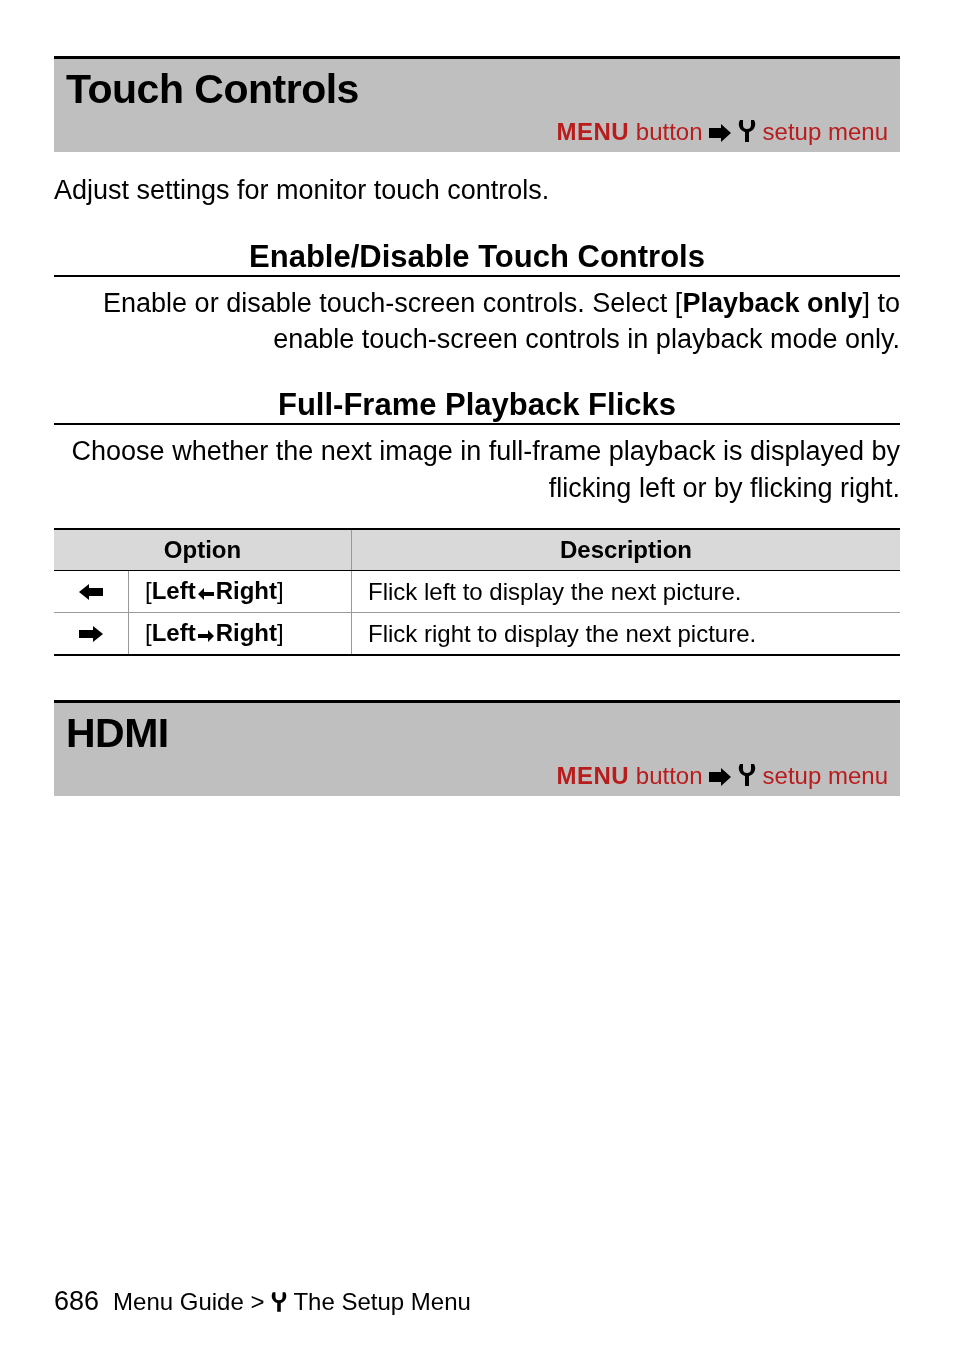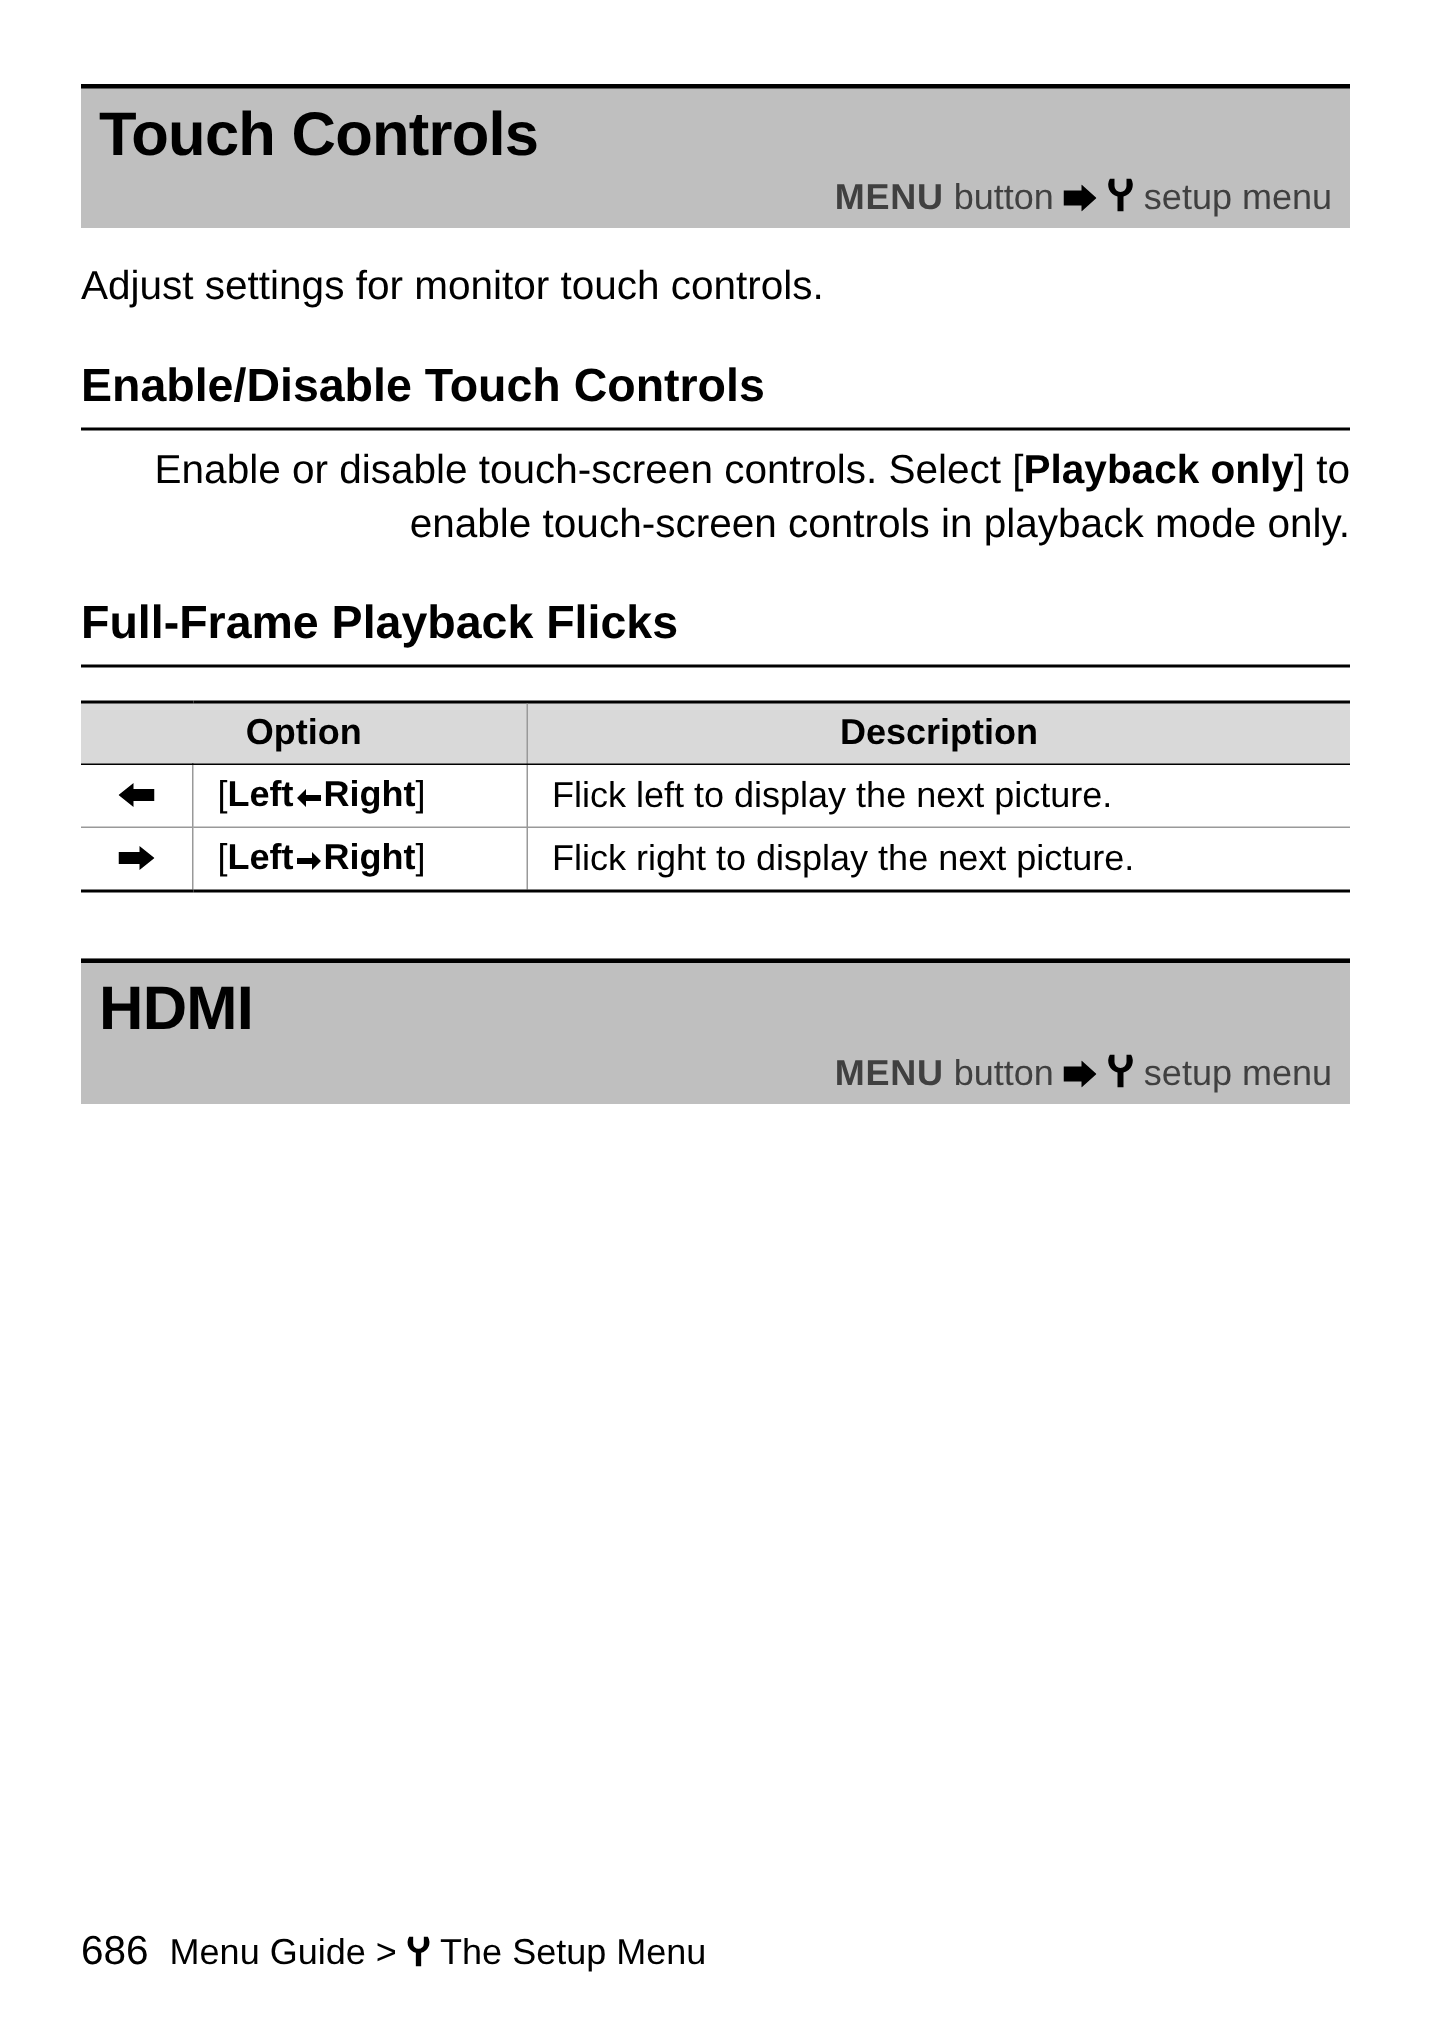--- a/index.html
+++ b/index.html
@@ -25,21 +25,21 @@
   .section-header h1 {
     margin: 0;
     font-size: 41px;
     font-weight: 700;
     letter-spacing: -0.5px;
     line-height: 1.1;
   }
   .menu-path {
     text-align: right;
     font-size: 24px;
-    color: #404040;
+    color: #b91c1c;
     margin-top: 6px;
   }
   .menu-path .menu-label {
     font-family: "Arial Narrow", Arial, sans-serif;
     font-weight: 700;
     font-stretch: condensed;
     letter-spacing: 0.5px;
   }
   .menu-path .arrow,
   .menu-path .wrench {
@@ -53,23 +53,24 @@
   .body-text {
     font-size: 27px;
     line-height: 1.35;
     margin: 20px 0 0 0;
   }
   .sub-heading {
     font-size: 31px;
     font-weight: 700;
     margin: 30px 0 4px 0;
     border-bottom: 2px solid #000;
-    padding-bottom: 10px;
+    padding-bottom: 0;
     display: block;
     width: 100%;
+    text-align: center;
   }
   .sub-text {
     font-size: 27px;
     line-height: 1.35;
     margin: 8px 0 0 0;
     text-align: right;
   }
   .bold { font-weight: 700; }
   table.option-table {
     border-collapse: collapse;
@@ -154,20 +155,21 @@
   </div>
 
   <p class="body-text">Adjust settings for monitor touch controls.</p>
 
   <div class="sub-heading">Enable/Disable Touch Controls</div>
   <p class="sub-text">
     <span>Enable or disable touch-screen controls. Select [</span><span class="bold">Playback only</span><span>] to enable touch-screen controls in playback mode only.</span>
   </p>
 
   <div class="sub-heading">Full-Frame Playback Flicks</div>
+  <p class="sub-text">Choose whether the next image in full-frame playback is displayed by flicking left or by flicking right.</p>
 
   <table class="option-table">
     <thead>
       <tr>
         <th class="hdr-option" colspan="2">Option</th>
         <th>Description</th>
       </tr>
     </thead>
     <tbody>
       <tr>

